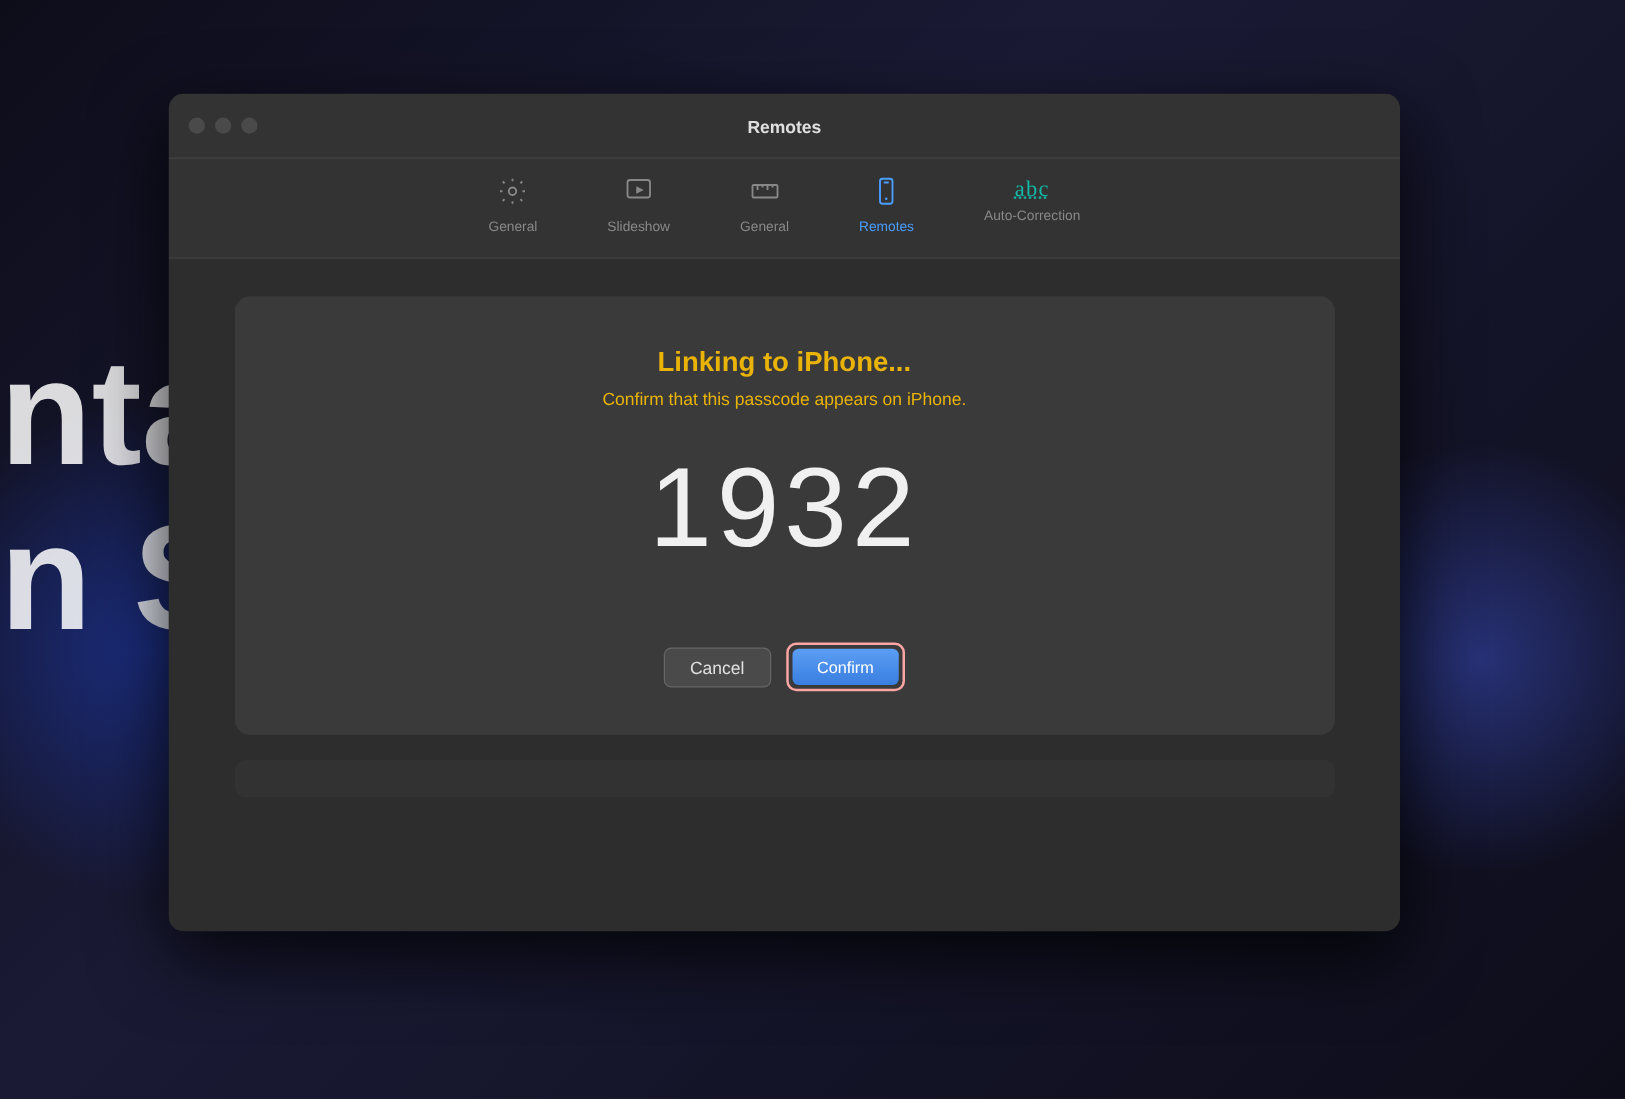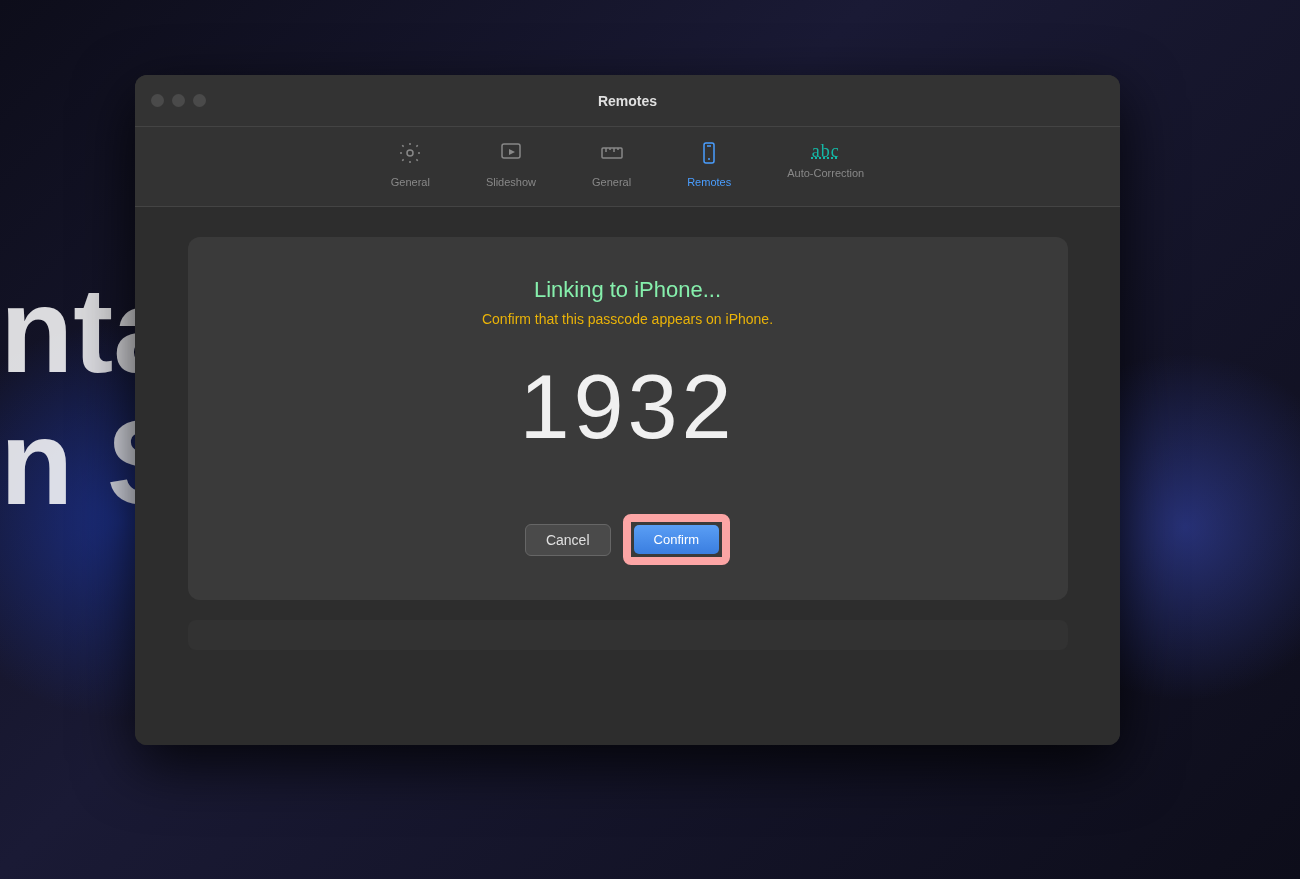--- a/index.html
+++ b/index.html
@@ -157,22 +157,22 @@
       width: 880px;
       padding: 40px 40px 35px;
       display: flex;
       flex-direction: column;
       align-items: center;
       margin-top: 10px;
     }
 
     .dialog-title {
       font-size: 22px;
-      font-weight: 400;
-      color: #86efac;
+      font-weight: 700;
+      color: #eab308;
       margin-bottom: 8px;
     }
 
     .dialog-subtitle {
       font-size: 14px;
       color: #eab308;
       margin-bottom: 35px;
     }
 
     .passcode {
@@ -195,21 +195,21 @@
       border-radius: 6px;
       border: 1px solid #666;
       background: #4a4a4a;
       color: #e0e0e0;
       font-size: 14px;
       cursor: pointer;
       font-family: inherit;
     }
 
     .btn-confirm-wrapper {
-      border: 8px solid #fca5a5;
+      border: 2px solid #fca5a5;
       border-radius: 8px;
       padding: 3px;
     }
 
     .btn-confirm {
       padding: 7px 20px;
       border-radius: 5px;
       border: none;
       background: linear-gradient(to bottom, #5a9ef5, #3a7ee0);
       color: #ffffff;

